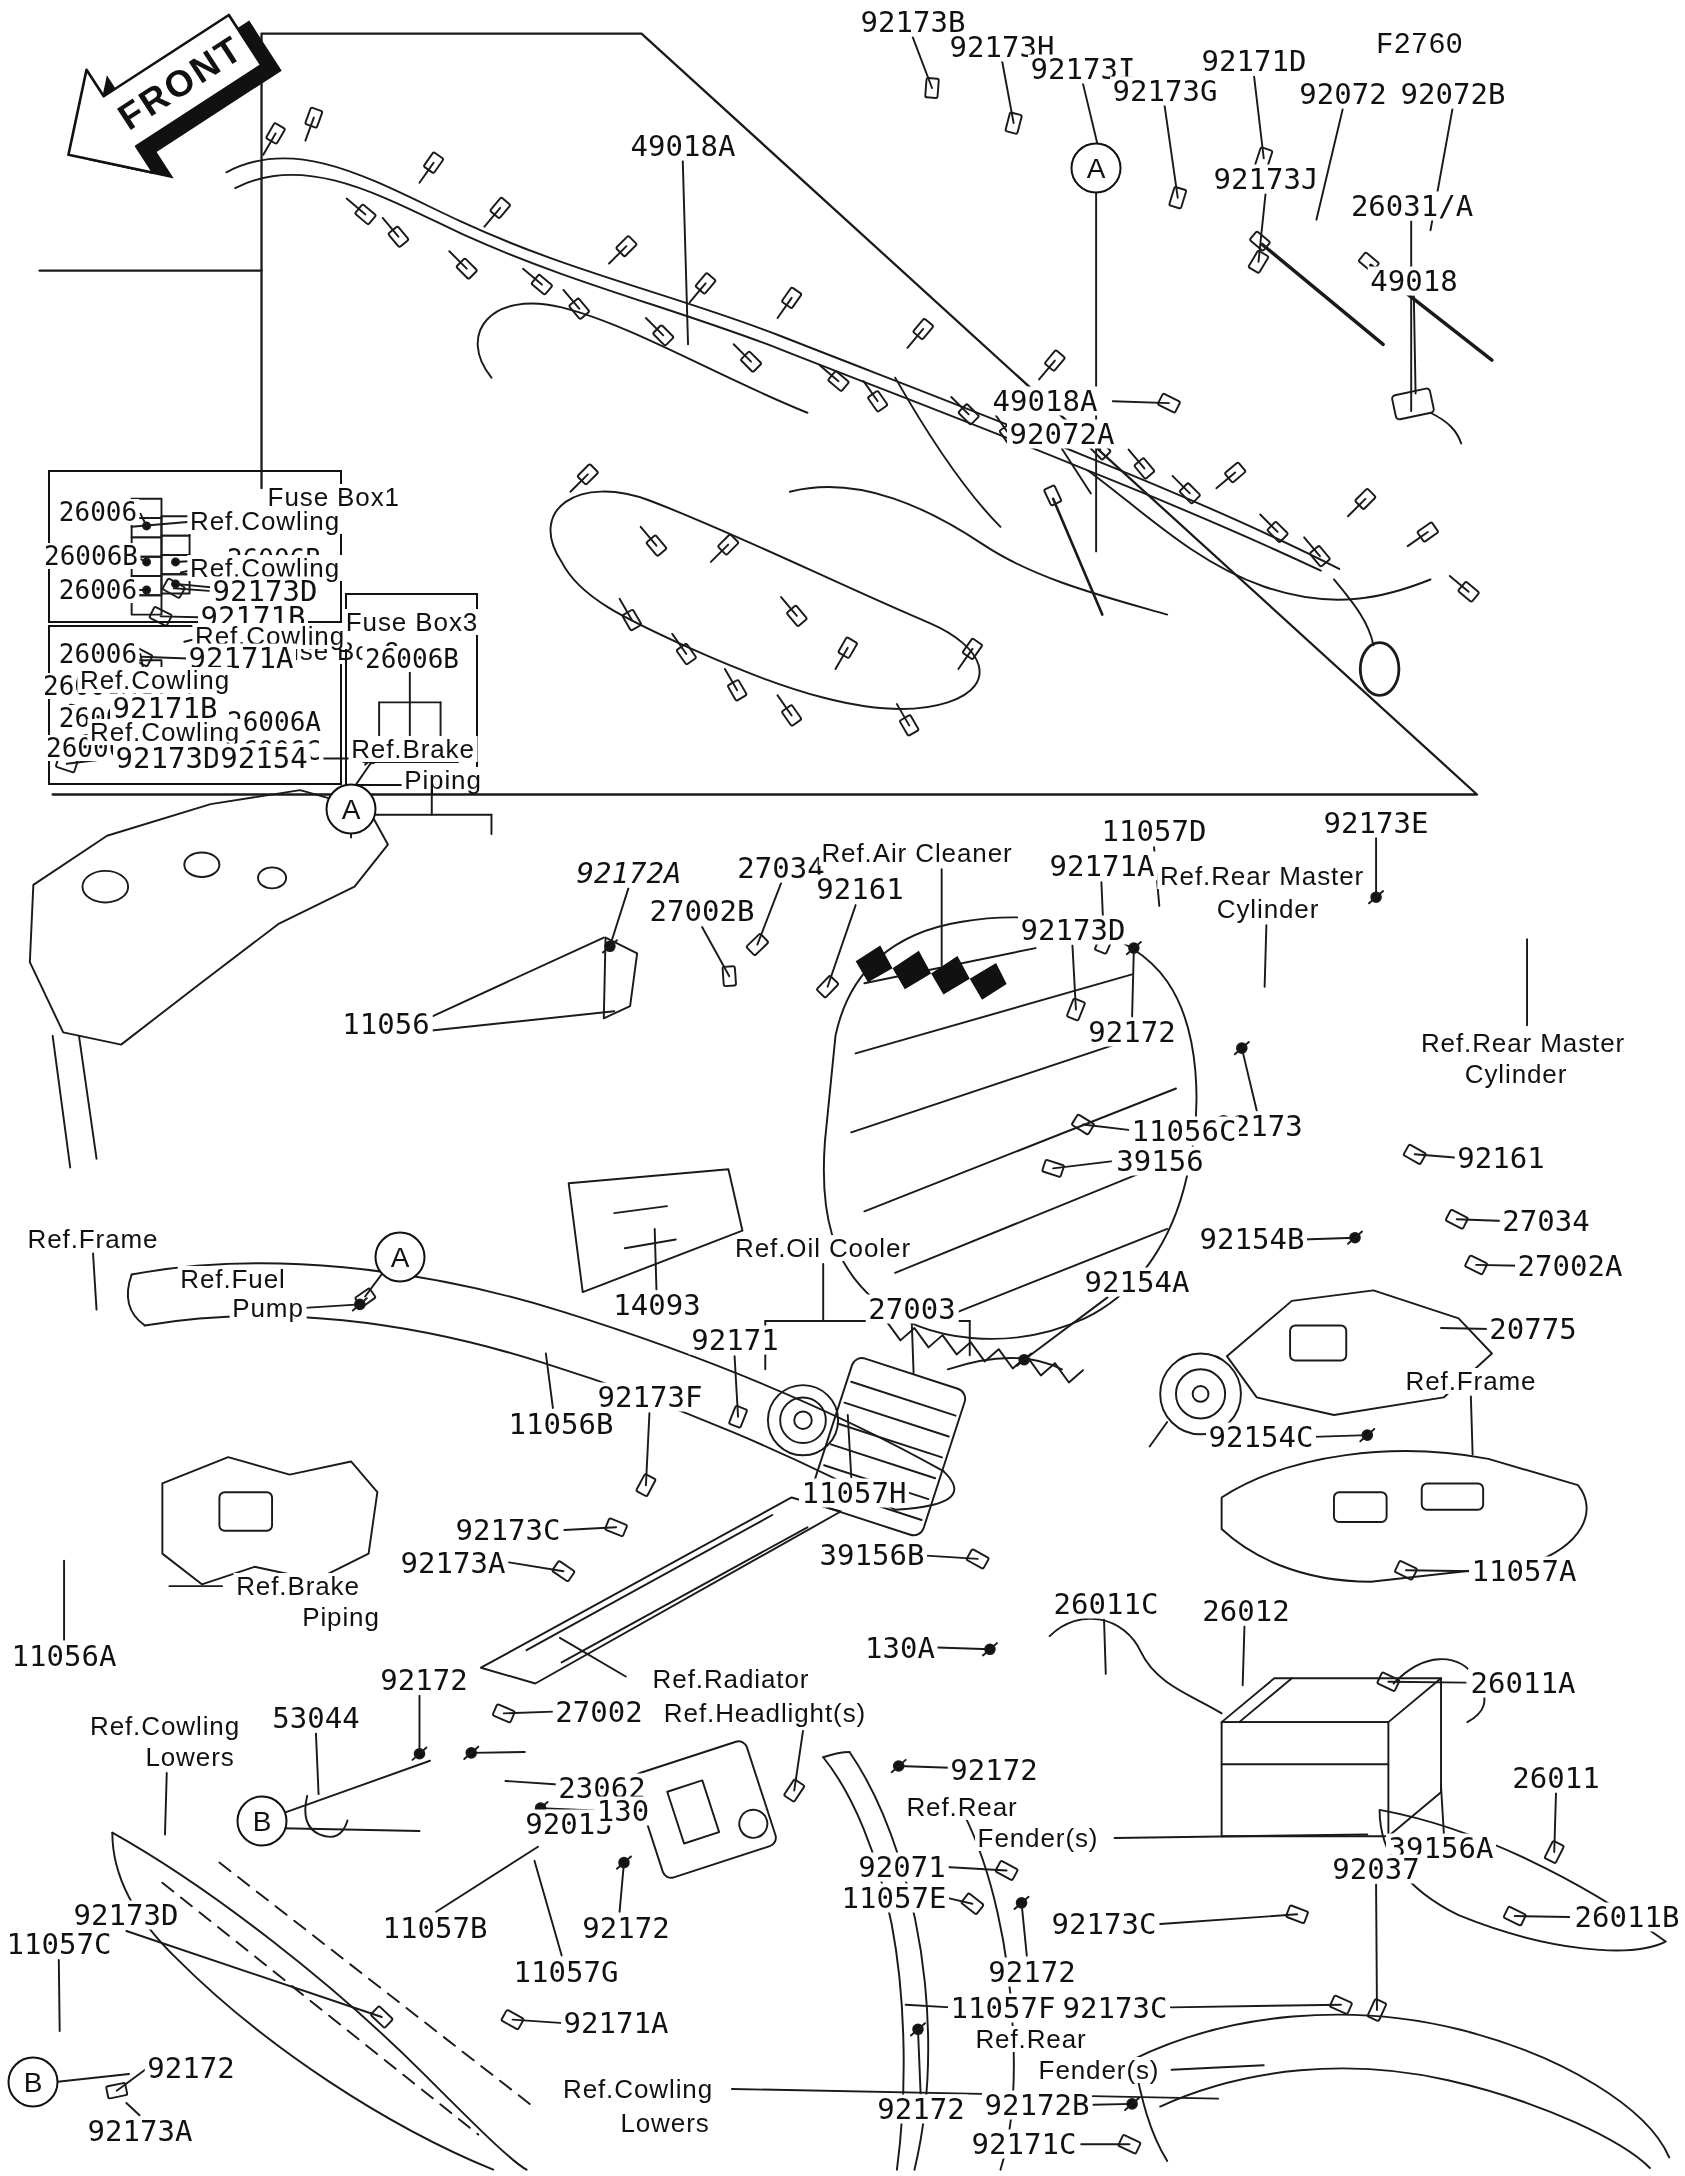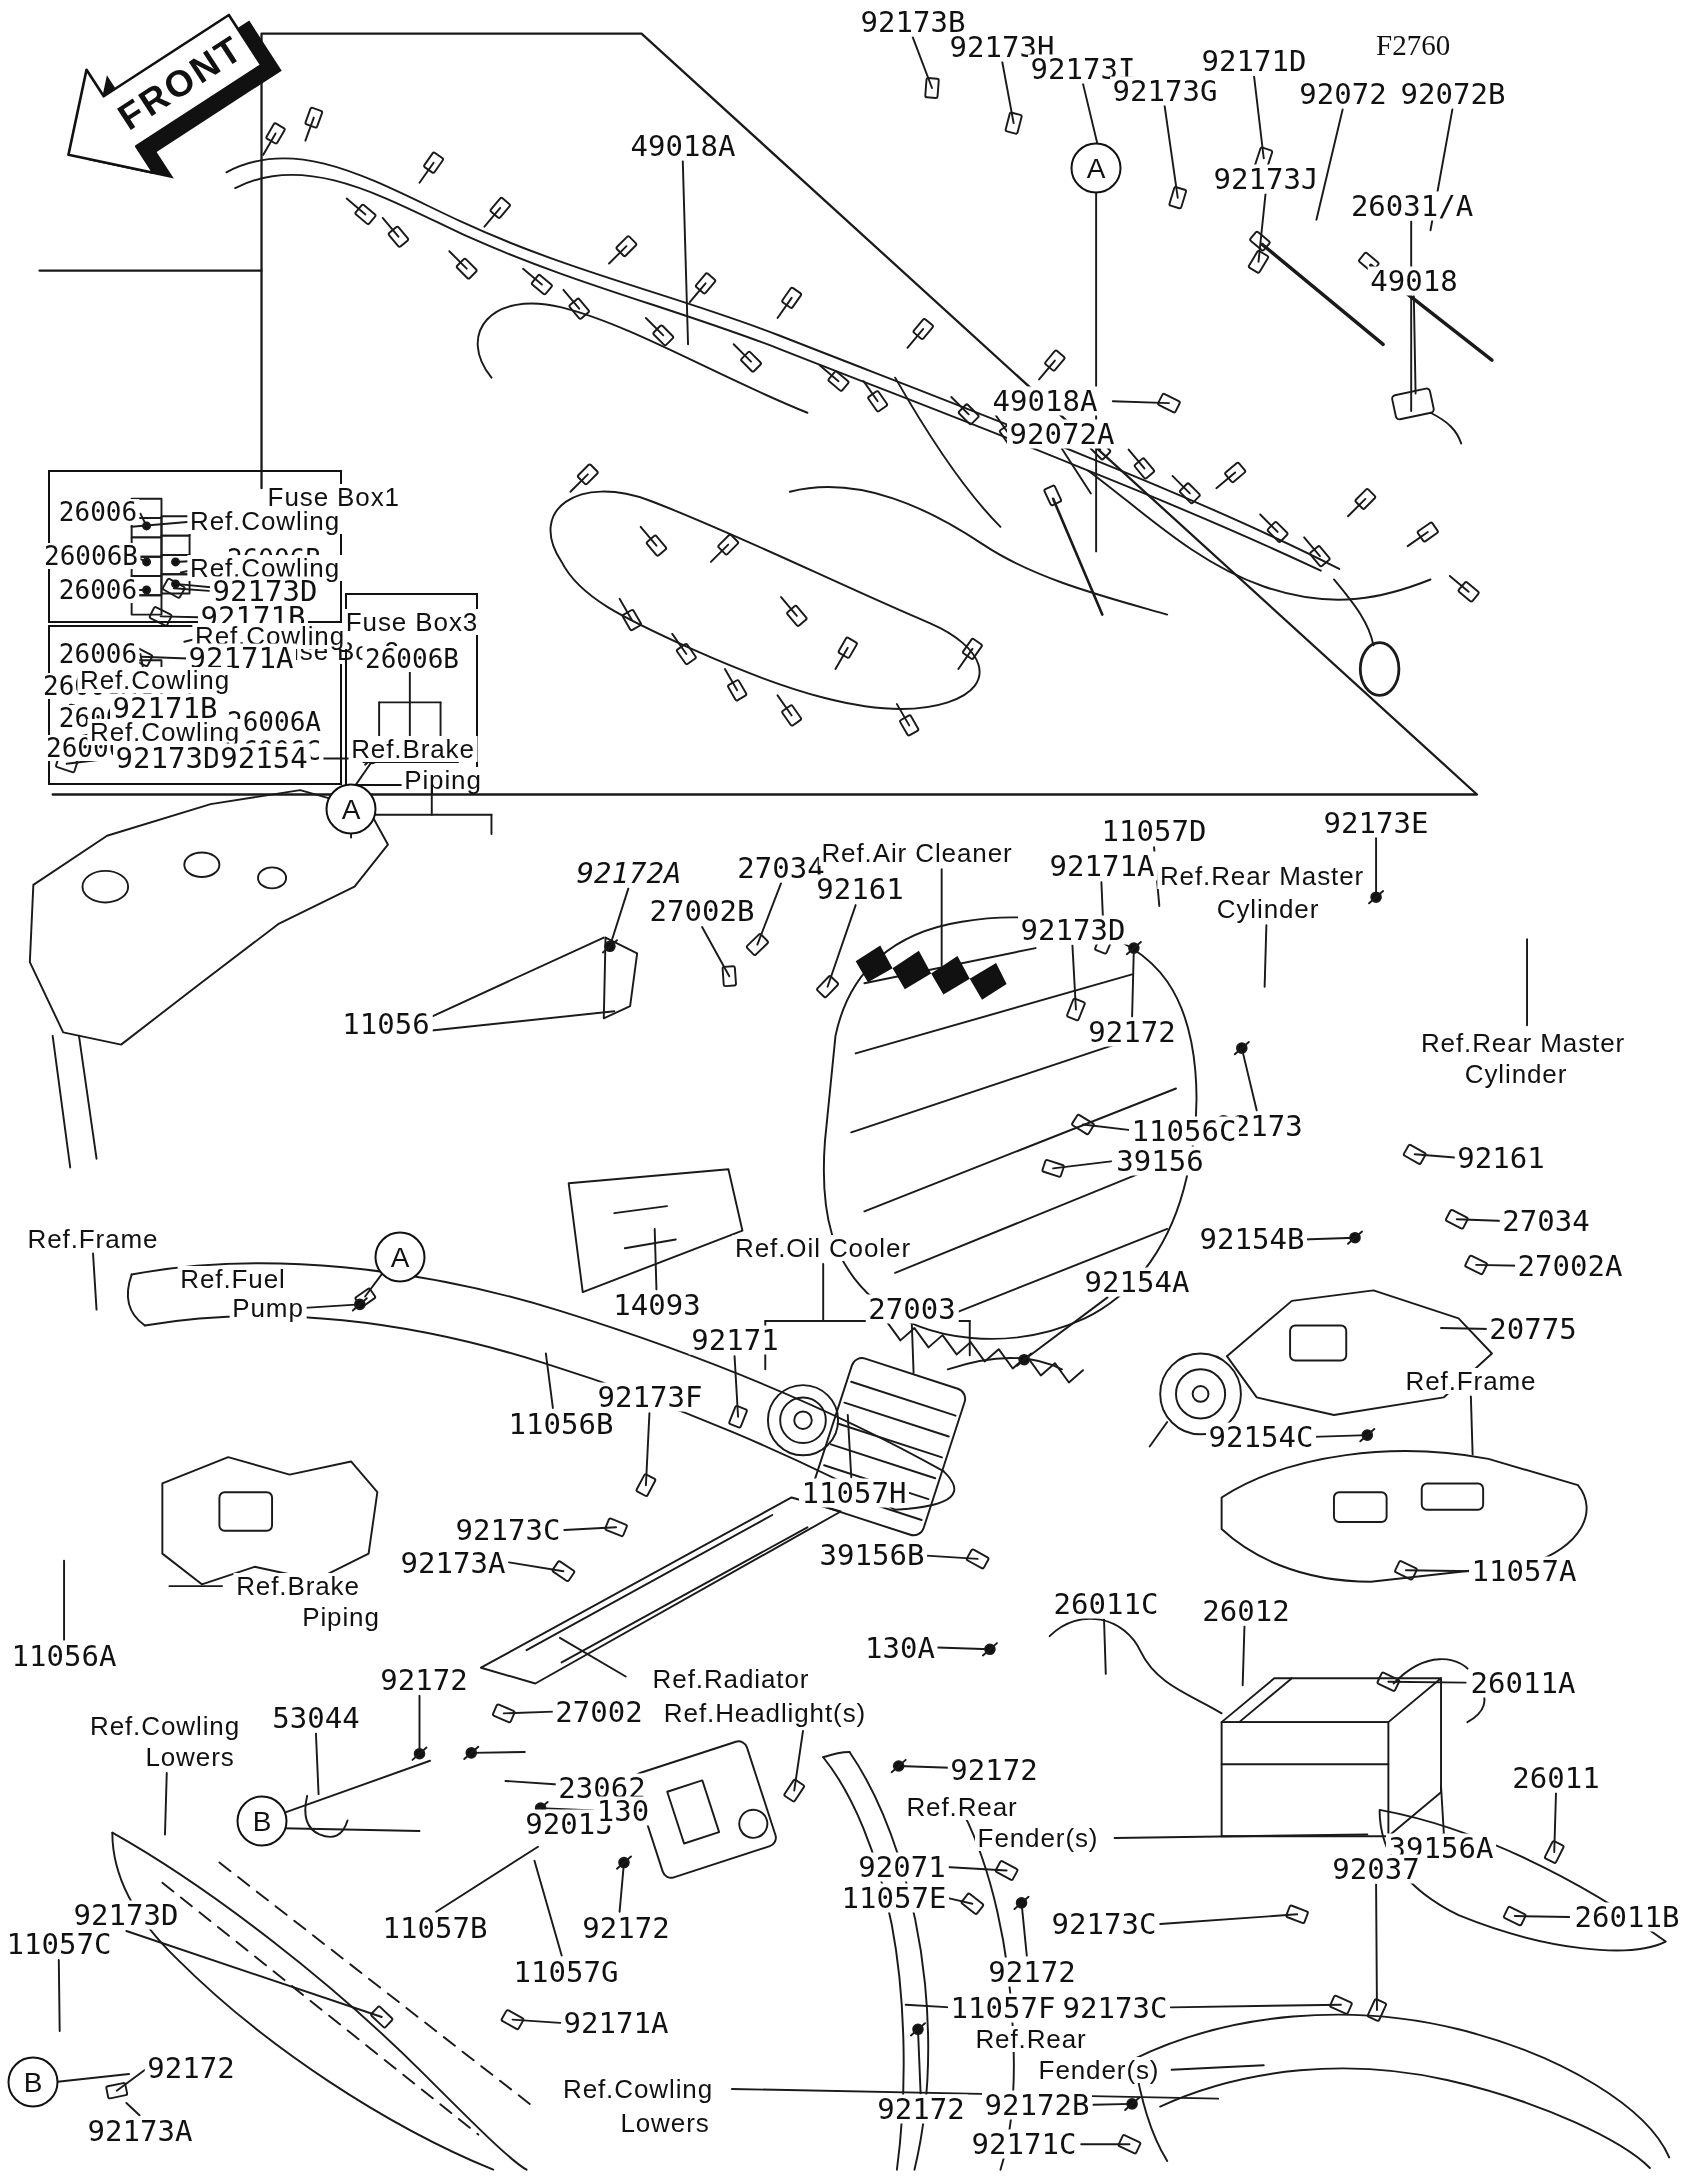--- a/index.html
+++ b/index.html
@@ -9,21 +9,21 @@
   .lbl{position:absolute;transform:translate(-50%,-50%);white-space:nowrap;
        background:#fff;padding:0 2.6px;line-height:1;z-index:3;}
   .n{font-family:"DejaVu Sans Mono",monospace;font-size:29px;}
   .r{font-family:"Liberation Sans",sans-serif;font-size:26px;letter-spacing:0.9px;}
   .fz30{font-size:26px;}
   .fusebox{position:absolute;border:2.6px solid #111;background:transparent;z-index:2;}
   .callout{position:absolute;width:47px;height:47px;border:2.6px solid #111;border-radius:50%;
            background:#fff;display:flex;align-items:center;justify-content:center;
            font-family:"Liberation Sans",sans-serif;font-size:28px;
            transform:translate(-50%,-50%);z-index:4;}
-  .figcode{position:absolute;font-family:Liberation Serif, serif;font-size:29px;z-index:3;}
+  .figcode{position:absolute;font-family:Liberation Mono, monospace;font-size:29px;z-index:3;}
 </style>
 </head>
 <body>
 
 <div id="stage">
 
   <svg id="art" width="1685" height="2177" viewBox="0 0 1920 2480">
     <g fill="none" stroke="#1a1a1a" stroke-width="2.2" stroke-linecap="round" stroke-linejoin="round">
 
       <g stroke-width="2.6">

